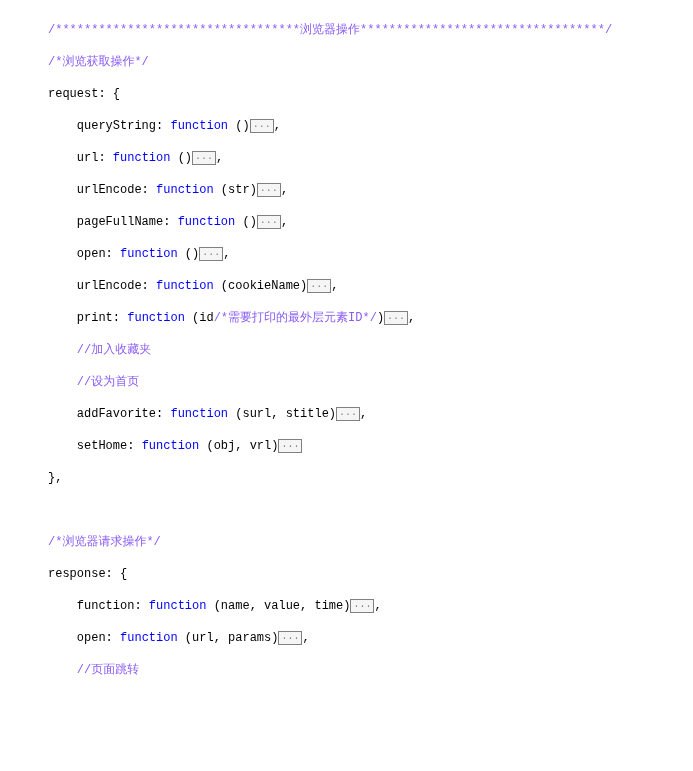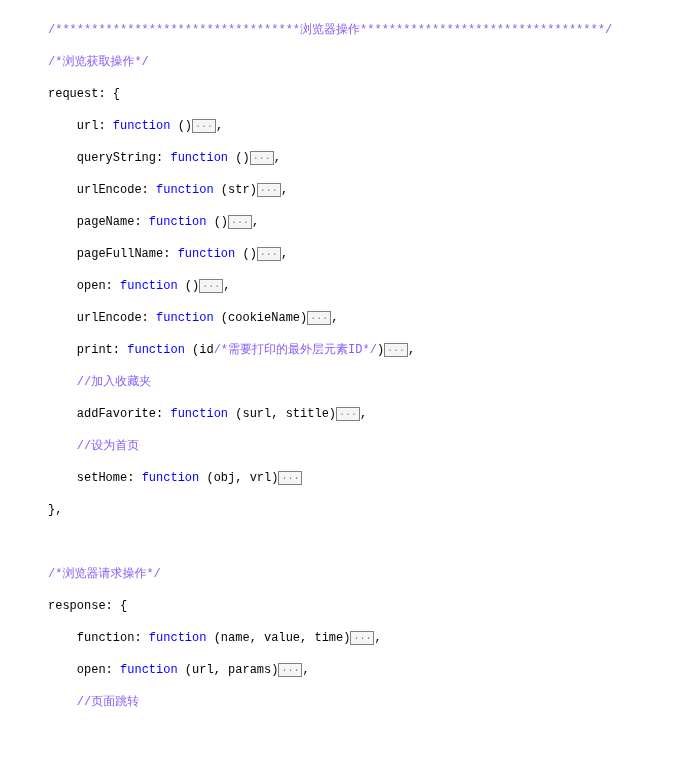--- a/index.html
+++ b/index.html
@@ -28,31 +28,30 @@
     cursor: pointer;
   }
 </style>
 </head>
 <body>
 
 <div class="code-area">
 <span class="line"><span class="c">/**********************************浏览器操作**********************************/</span></span>
 <span class="line"><span class="c">/*浏览获取操作*/</span></span>
 <span class="line"><span>request: {</span></span>
+<span class="line">    <span>queryString: </span><span class="k">function</span><span> ()</span><span class="fold">...</span><span>,</span></span>
 <span class="line">    <span>url: </span><span class="k">function</span><span> ()</span><span class="fold">...</span><span>,</span></span>
-<span class="line">    <span>queryString: </span><span class="k">function</span><span> ()</span><span class="fold">...</span><span>,</span></span>
 <span class="line">    <span>urlEncode: </span><span class="k">function</span><span> (str)</span><span class="fold">...</span><span>,</span></span>
-<span class="line">    <span>pageName: </span><span class="k">function</span><span> ()</span><span class="fold">...</span><span>,</span></span>
 <span class="line">    <span>pageFullName: </span><span class="k">function</span><span> ()</span><span class="fold">...</span><span>,</span></span>
 <span class="line">    <span>open: </span><span class="k">function</span><span> ()</span><span class="fold">...</span><span>,</span></span>
 <span class="line">    <span>urlEncode: </span><span class="k">function</span><span> (cookieName)</span><span class="fold">...</span><span>,</span></span>
 <span class="line">    <span>print: </span><span class="k">function</span><span> (id</span><span class="c">/*需要打印的最外层元素ID*/</span><span>)</span><span class="fold">...</span><span>,</span></span>
 <span class="line">    <span class="c">//加入收藏夹</span></span>
+<span class="line">    <span class="c">//设为首页</span></span>
 <span class="line">    <span>addFavorite: </span><span class="k">function</span><span> (surl, stitle)</span><span class="fold">...</span><span>,</span></span>
-<span class="line">    <span class="c">//设为首页</span></span>
 <span class="line">    <span>setHome: </span><span class="k">function</span><span> (obj, vrl)</span><span class="fold">...</span></span>
 <span class="line"><span>},</span></span>
 <span class="line"> </span>
 <span class="line"><span class="c">/*浏览器请求操作*/</span></span>
 <span class="line"><span>response: {</span></span>
 <span class="line">    <span>function: </span><span class="k">function</span><span> (name, value, time)</span><span class="fold">...</span><span>,</span></span>
 <span class="line">    <span>open: </span><span class="k">function</span><span> (url, params)</span><span class="fold">...</span><span>,</span></span>
 <span class="line">    <span class="c">//页面跳转</span></span>
 
 

